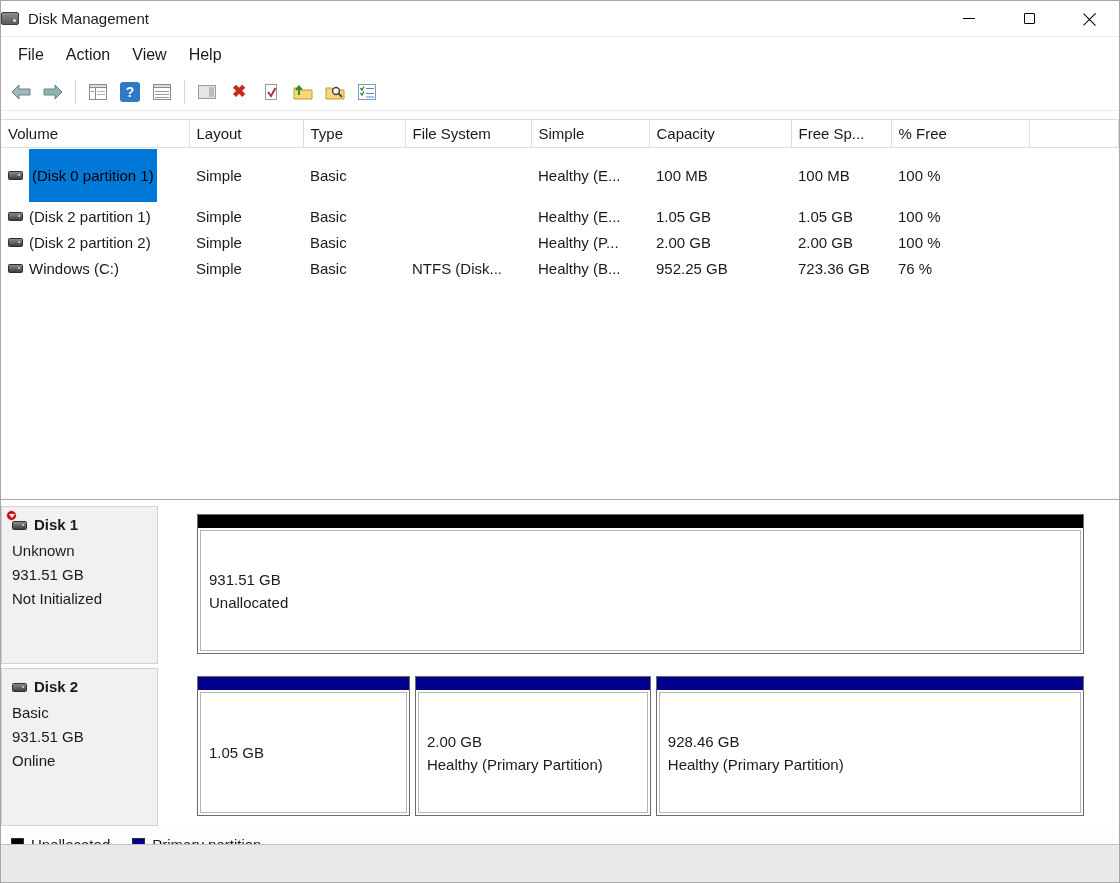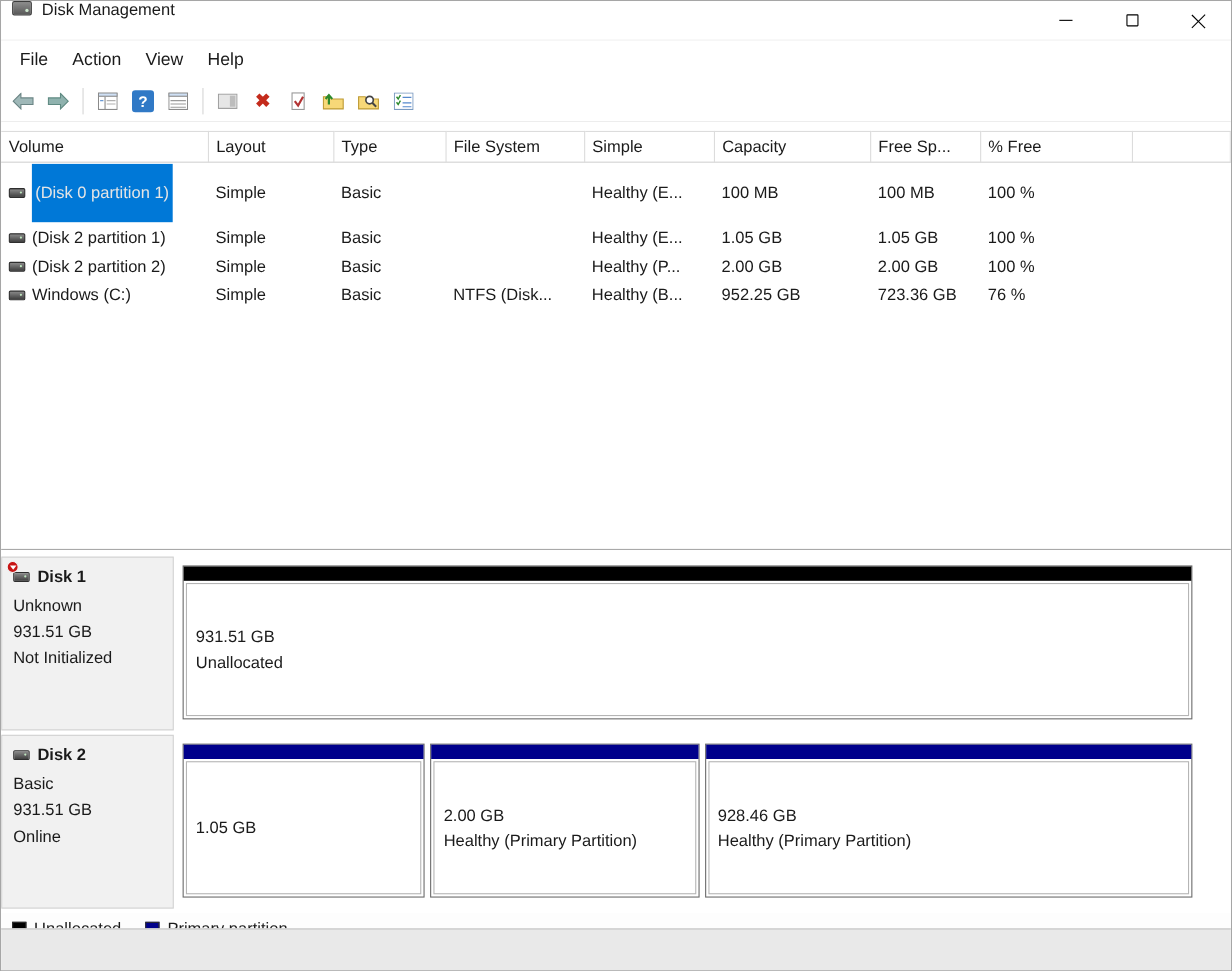--- a/index.html
+++ b/index.html
@@ -1,21 +1,21 @@
 <!DOCTYPE html>
 <html><head>
 <meta charset="utf-8">
 <style>
   * { box-sizing: border-box; margin: 0; padding: 0; }
   html,body { background:#fff; }
   body { font-family:"Liberation Sans", sans-serif; color:#1a1a1a; }
   .window { width:1120px; height:883px; border:1px solid #a6a6a6; display:flex; flex-direction:column; background:#fff; overflow:hidden; }
 
   
-  .titlebar { height:36px; flex:0 0 auto; display:flex; align-items:flex-start; padding-left:10px; background:#fff; border-bottom:1px solid #ededed; }
+  .titlebar { height:36px; flex:0 0 auto; display:flex; align-items:center; padding-left:0; background:#fff; border-bottom:1px solid #ededed; }
   .app-icon { width:18px; height:13px; margin-right:9px; background:linear-gradient(#8d8d8d,#5a5a5a); border:1px solid #3c3c3c; border-radius:2px; position:relative; }
   .app-icon::after { content:""; position:absolute; right:2px; bottom:2px; width:3px; height:3px; background:#cfe8cf; border-radius:50%; }
   .title-text { font-size:15px; }
   .win-controls { margin-left:auto; display:flex; height:100%; }
   .win-btn { width:60px; height:100%; display:flex; align-items:center; justify-content:center; background:transparent; border:none; cursor:pointer; }
   .min-glyph { width:12px; height:1.5px; background:#000; display:inline-block; }
   .max-glyph { width:11px; height:11px; border:1.2px solid #000; display:inline-block; border-radius:1px; }
   .x-glyph { position:relative; width:14px; height:14px; display:inline-block; }
   .x-glyph::before, .x-glyph::after { content:""; position:absolute; left:6.5px; top:-1px; width:1.4px; height:17px; background:#000; }
   .x-glyph::before { transform:rotate(45deg); }
@@ -33,25 +33,25 @@
   .del-x { color:#c42b1c; font-size:17px; font-weight:bold; line-height:1; }
 
   
   .table-pane { height:389px; flex:0 0 auto; padding-top:8px; background:#fff; border-bottom:1px solid #a9a9a9; overflow:hidden; }
   table.voltable { width:100%; border-collapse:collapse; table-layout:fixed; font-size:15px; }
   table.voltable th { text-align:left; font-weight:400; height:28px; padding:3px 7px; border-top:1px solid #dcdcdc; border-bottom:1px solid #dcdcdc; border-right:1px solid #dcdcdc; white-space:nowrap; overflow:hidden; }
   table.voltable td { height:26px; padding:1px 7px; white-space:nowrap; overflow:hidden; }
   .vcell { display:flex; align-items:center; }
   .drive-icon { display:inline-block; width:15px; height:9px; flex:0 0 auto; background:linear-gradient(#8a8a8a,#3f3f3f); border:1px solid #2e2e2e; border-radius:1.5px; margin-right:6px; position:relative; }
   .drive-icon::after { content:""; position:absolute; right:2px; top:2px; width:2px; height:2px; background:#bfe8bf; border-radius:50%; }
-  .sel { background:#0078d7; color:#e5e5e5; padding:18px 3px; }
+  .sel { background:#0078d7; color:#000000; padding:18px 3px; }
 
   
   .graph-pane { flex:1 1 auto; background:#fff; padding-top:6px; display:flex; flex-direction:column; overflow:hidden; }
-  .disk-row { display:flex; height:158px; flex:0 0 auto; margin-bottom:4px; }
+  .disk-row { display:flex; height:158px; flex:0 0 auto; margin-bottom:4px;gap:31px; }
   .disk-info { width:157px; flex:0 0 auto; background:#f1f1f1; border:1px solid #d2d2d2; padding:9px 10px; font-size:15px; }
   .disk-title { display:flex; align-items:center; gap:7px; font-weight:bold; margin-bottom:6px; }
   .disk-icon-wrap { position:relative; display:inline-block; }
   .warn-badge { position:absolute; top:-6px; left:-6px; width:11px; height:11px; border-radius:50%; background:#c81414; border:1.5px solid #f1f1f1; }
   .warn-badge::after { content:""; position:absolute; left:2px; top:2.5px; border-left:3px solid transparent; border-right:3px solid transparent; border-top:4px solid #fff; }
   .disk-meta { line-height:24px; }
   .disk-graph { flex:1 1 auto; padding:8px 35px 10px 8px; }
   .part-row { display:flex; height:100%; gap:5px; }
   .part-box { border:1px solid #6b6b6b; background:#fff; display:flex; flex-direction:column; }
   .part-band { height:13px; flex:0 0 auto; }

